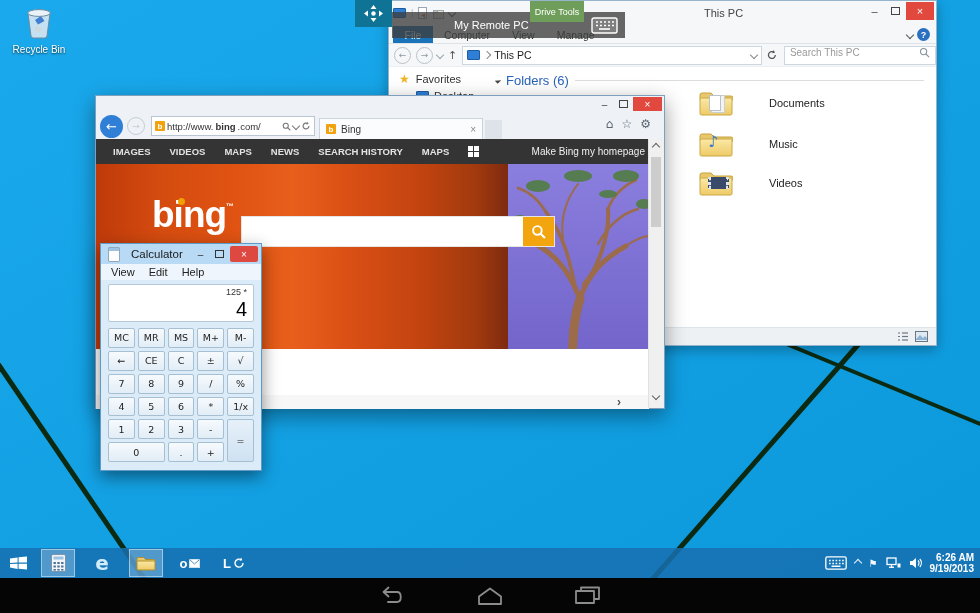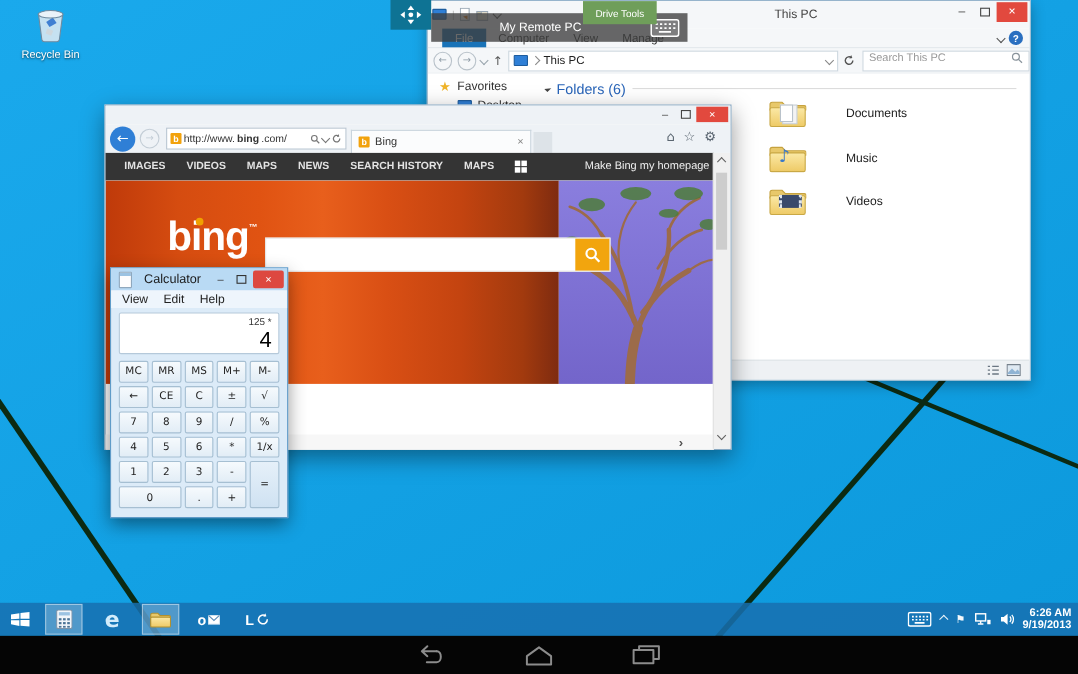--- a/index.html
+++ b/index.html
@@ -12,39 +12,39 @@
   .chv{display:inline-block;width:5px;height:5px;border-right:1.4px solid currentColor;border-bottom:1.4px solid currentColor;}
   .chv.down{transform:rotate(45deg);}
   .chv.up{transform:rotate(-135deg);}
   .chv.right{transform:rotate(-45deg);}
   .boxg{display:inline-block;width:7px;height:6px;border:1px solid currentColor;}
 
   
   .wallpaper{position:absolute;left:0;top:0;}
 
   
-  .recycle{position:absolute;left:18px;top:5px;width:56px;text-align:center;z-index:1;}
+  .recycle{position:absolute;left:11px;top:5px;width:56px;text-align:center;z-index:1;}
   .recycle .lbl{font-size:10px;color:#fff;text-shadow:0 1px 2px rgba(0,0,0,.75);margin-top:1px;}
 
   
   .win-explorer{position:absolute;left:388px;top:0;width:549px;height:346px;background:#fff;
                 border:1px solid #96b4cc;box-shadow:0 4px 12px rgba(0,0,0,.3);box-sizing:border-box;}
   .ex-title{position:absolute;left:0;top:0;right:0;height:25px;background:#f5f7f9;}
   .ex-qat{position:absolute;left:4px;top:6px;display:flex;gap:5px;align-items:center;color:#555;}
   .qat-sep{color:#b5b5b5;font-size:9px;}
-  .ex-drivetools{position:absolute;left:141px;top:0;width:67px;height:21px;background:#6f9e5a;color:#fff;
+  .ex-drivetools{position:absolute;left:141px;top:0;width:54px;height:21px;background:#6f9e5a;color:#fff;
                  font-size:9px;z-index:9;}
   .ex-title-text{position:absolute;left:315px;top:6px;font-size:11px;color:#444;}
   .ex-caps{position:absolute;right:2px;top:1px;display:flex;}
   .cap{height:18px;font-size:11px;color:#444;}
   .cap.mn,.cap.mx{width:21px;}
   .cap.cl{width:28px;background:#e2493e;color:#fff;}
   .ex-tabs{position:absolute;left:0;top:25px;right:0;height:17px;background:#f5f7f9;border-bottom:1px solid #dde3e8;
            display:flex;align-items:center;font-size:10.5px;color:#333;}
-  .tab-file{width:40px;height:17px;background:#1973b8;color:#fff;margin-left:13px;}
+  .tab-file{width:40px;height:17px;background:#1973b8;color:#fff;margin-left:4px;}
   .ex-tab{padding:0 11px;}
   .ribbon-chev{position:absolute;right:23px;top:31px;color:#555;}
   .help-btn{position:absolute;right:6px;top:27px;width:13px;height:13px;border-radius:50%;background:#2a6fc0;
             color:#fff;font-size:9px;font-weight:bold;}
   .ex-addr{position:absolute;left:0;top:43px;right:0;height:22px;background:#f5f7f9;display:flex;align-items:center;
            border-bottom:1px solid #eceff2;}
   .nav-circle{width:15px;height:15px;border:1px solid #b9c2ca;border-radius:50%;color:#8d9aa5;font-size:9px;
               margin-left:5px;flex:none;}
   .addr-up{color:#555;font-size:11px;margin:0 5px;}
   .addr-box{width:296px;height:17px;background:#fff;border:1px solid #cdd7df;display:flex;align-items:center;

